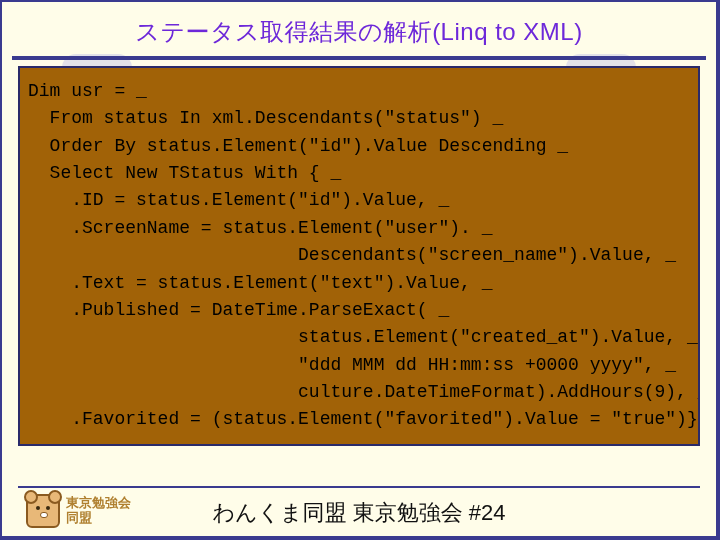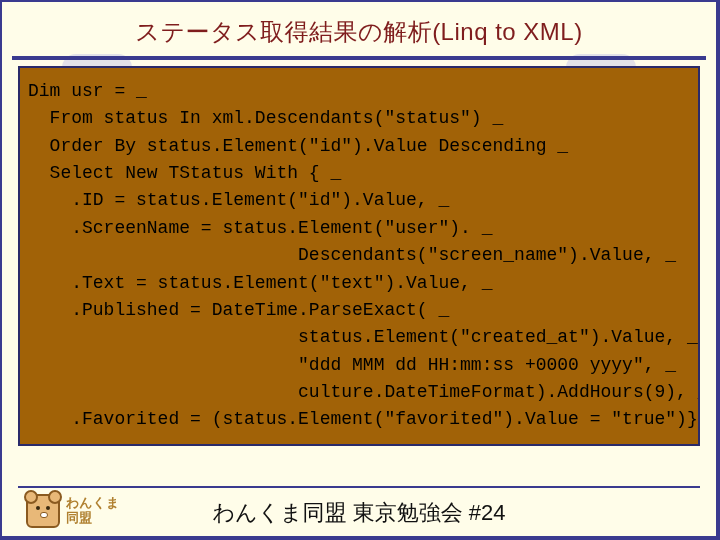--- a/index.html
+++ b/index.html
@@ -23,21 +23,21 @@
   }
   .bg-stripe.left { left: 60px; top: 52px; width: 70px; }
   .bg-stripe.right { right: 80px; top: 52px; width: 70px; }
   .title-row {
     width: 100%;
     text-align: center;
     padding-top: 14px;
     padding-bottom: 8px;
     font-size: 24px;
     letter-spacing: 0.5px;
-    color: #7f1d1d;
+    color: #6d28d9;
     position: relative;
     z-index: 2;
   }
   .title-underline {
     height: 4px;
     background: #3a3a8f;
     margin: 0 10px 6px 10px;
     position: relative;
     z-index: 2;
   }
@@ -159,18 +159,18 @@
     .Favorited = (status.Element("favorited").Value = "true")}</div>
 
 <div class="hr-bottom"></div>
 
 <div class="footer">
   <div class="logo">
     <div class="bear">
         <div class="face"></div>
       </div>
     <div class="logo-text">
-      <div>わんくま</div>
+      <div>東京勉強会</div>
       <div>同盟</div>
     </div>
   </div>
   <div class="footer-title">わんくま同盟 東京勉強会 #24</div>
 </div>
 
 </body></html>

